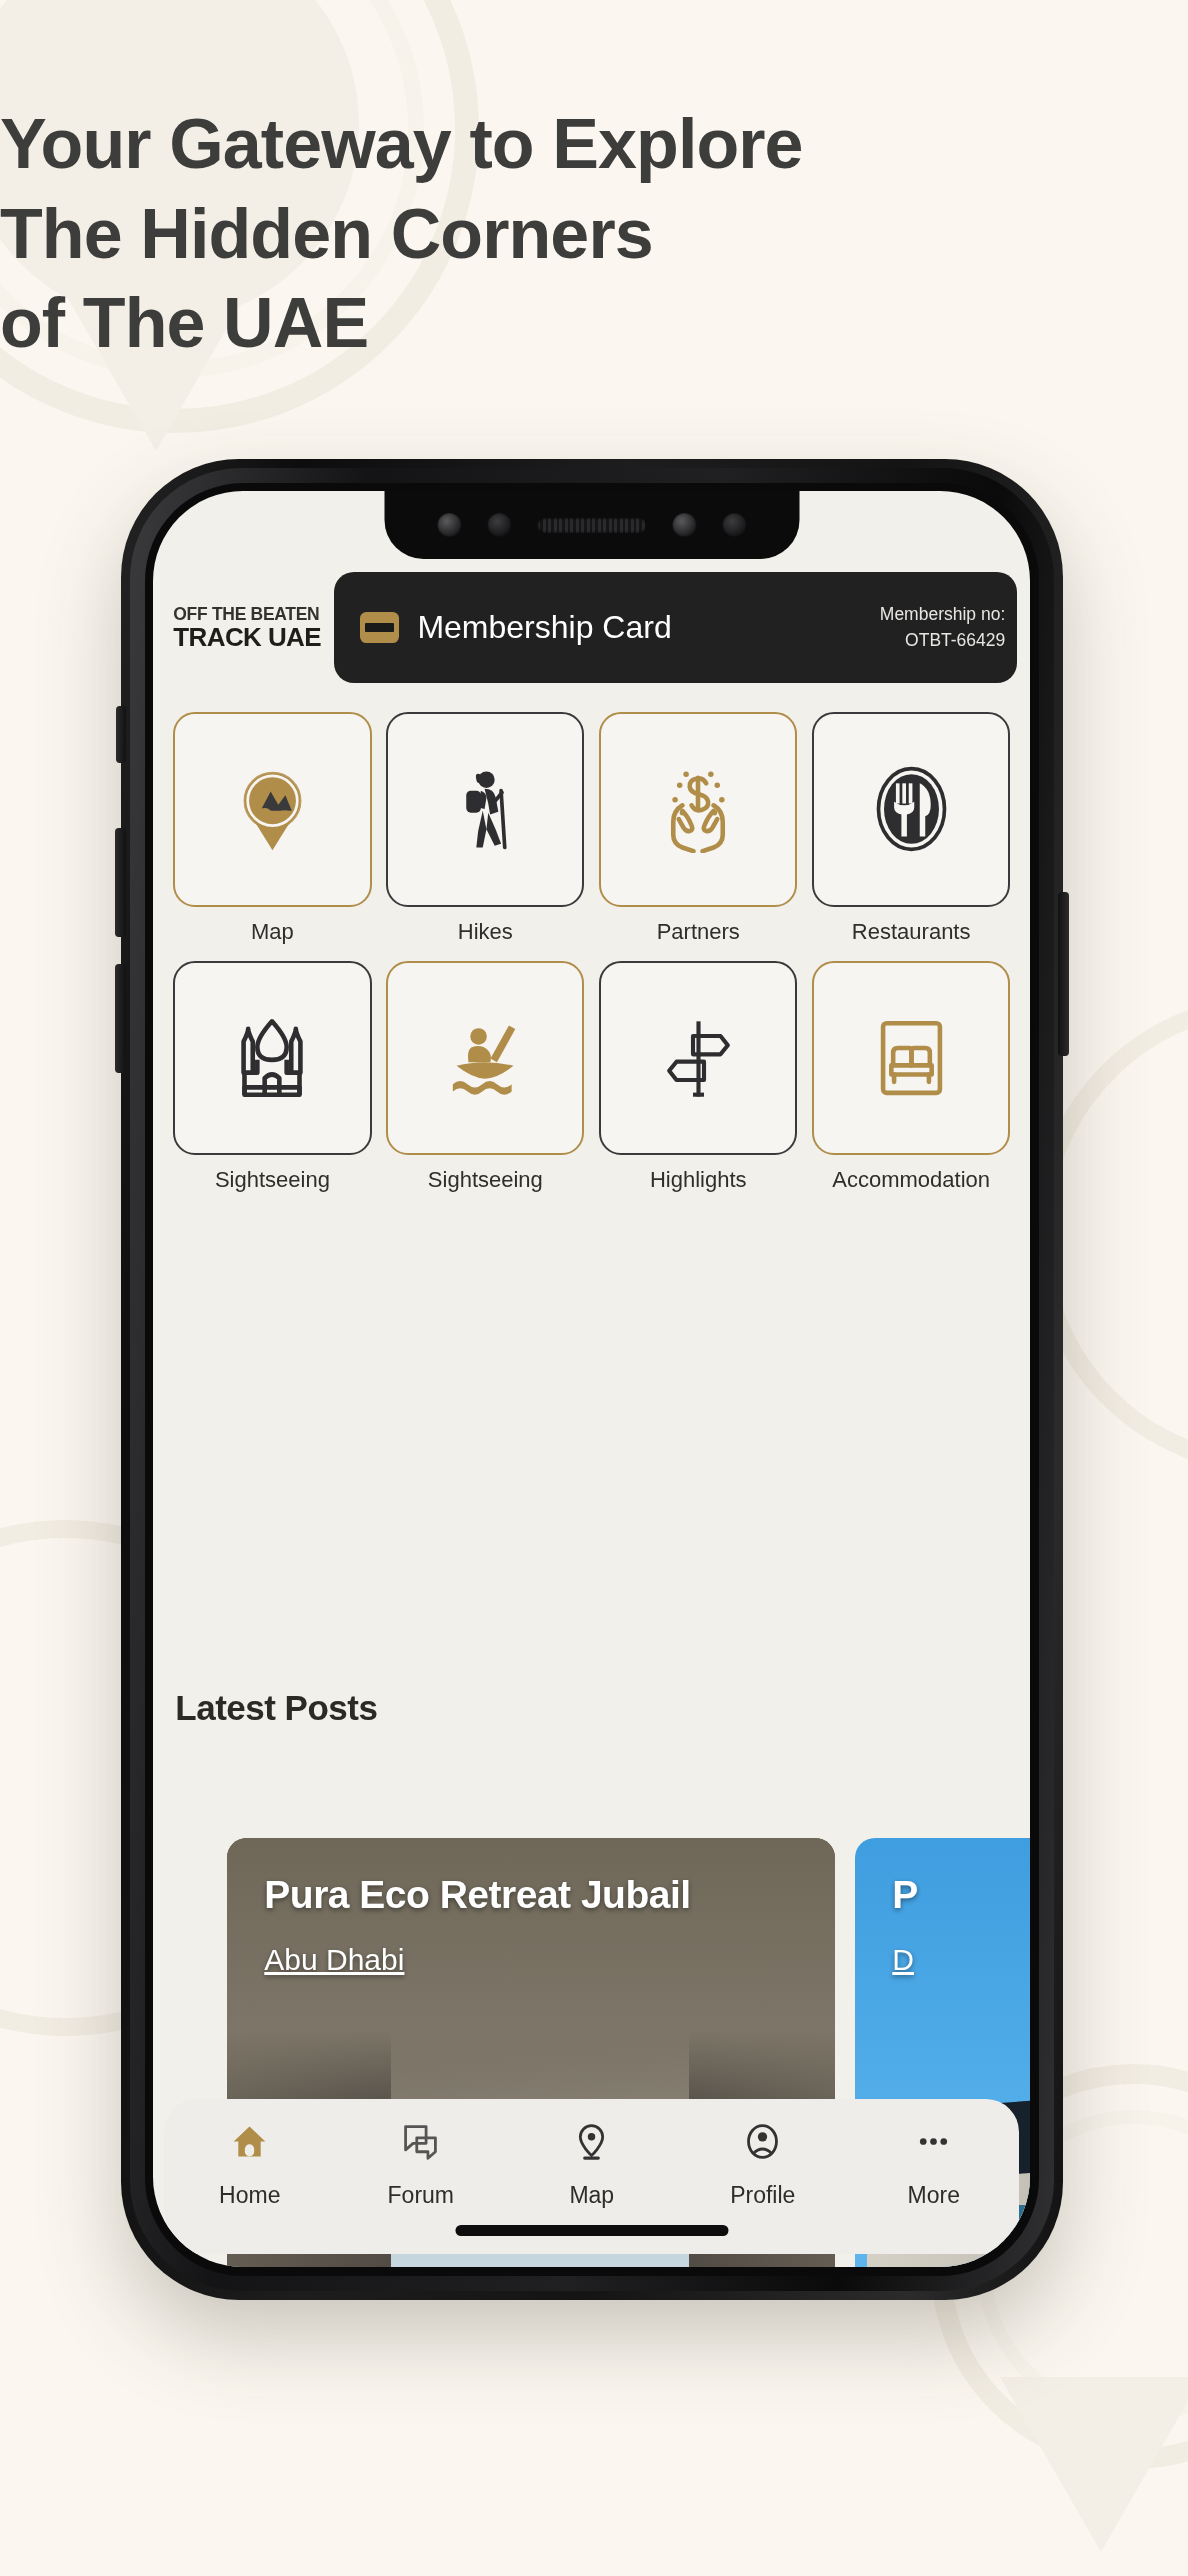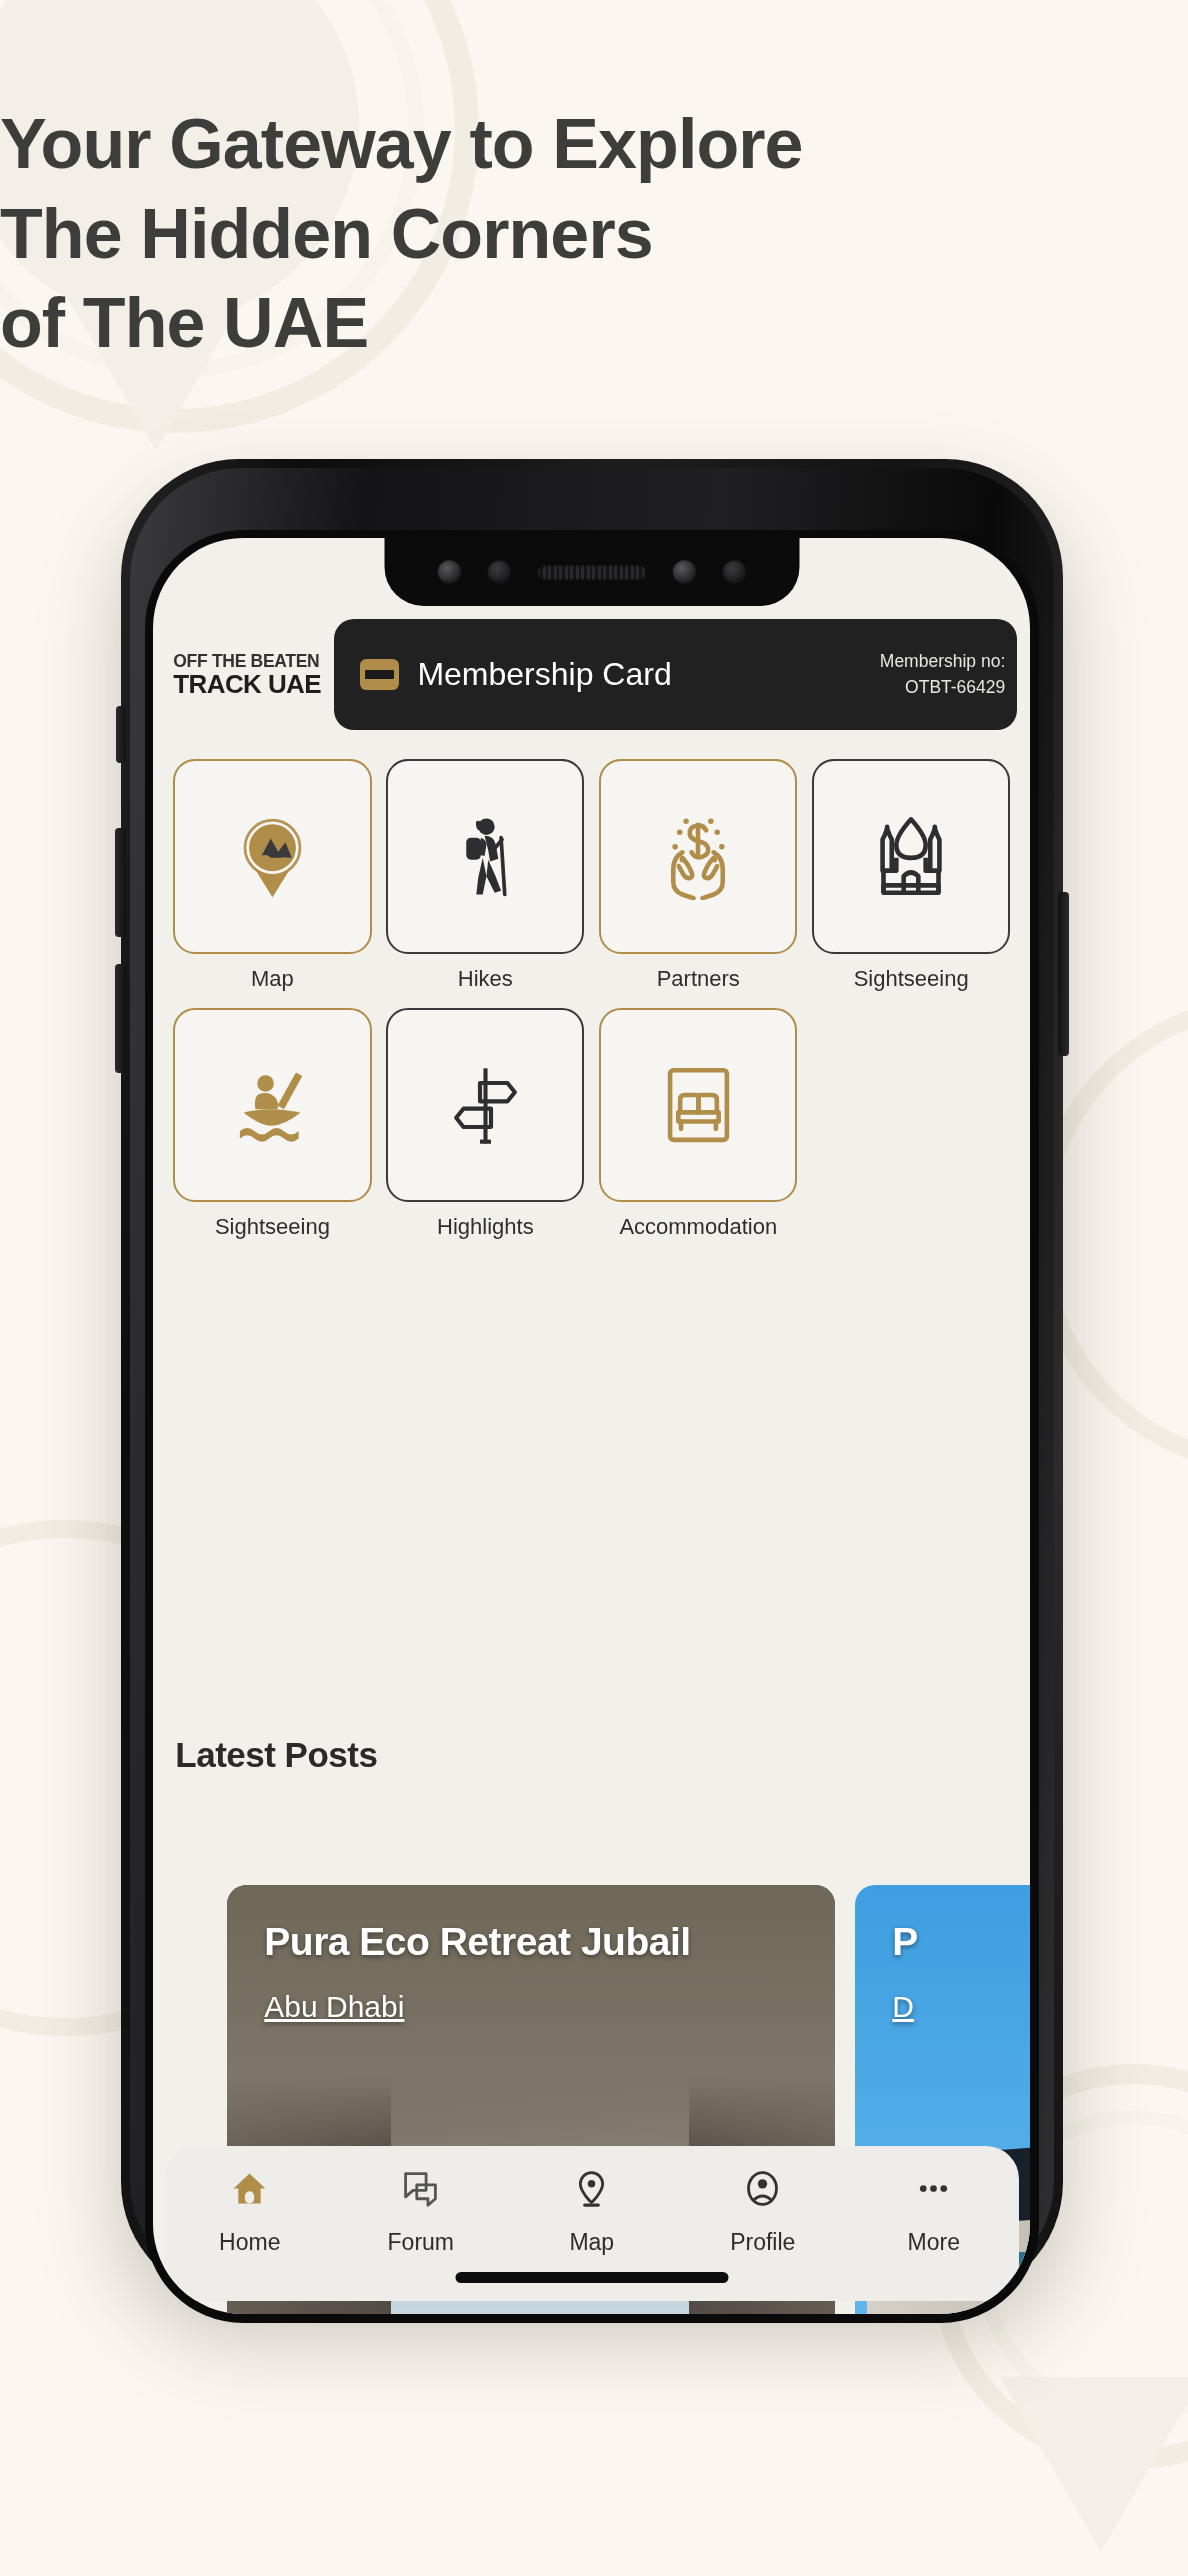--- a/index.html
+++ b/index.html
@@ -59,21 +59,20 @@
     content:""; position:absolute; inset:9.2px;
     border-radius:111px;
     background:linear-gradient(95deg,#3a3a3c,#141416 22%,#202022 55%,#0a0a0b 80%,#303032);
   }
   .phone-inner {
     position:absolute; left:24px; top:24px;
     width:894px; height:1793px;
     border-radius:98px;
     background:#0a0a0a;
     overflow:hidden;
-    margin-top:47px;
   }
   .screen {
     position:absolute; left:8.3px; top:8.3px;
     width:877px; height:1776px;
     border-radius:90px;
     background:#F2F0EB;
     overflow:hidden;
   }
 
   
@@ -320,20 +319,36 @@
                   <circle cx="36" cy="10" r="3"></circle>
                     <circle cx="63" cy="10" r="3"></circle>
                   <circle cx="32" cy="52" r="3"></circle>
                     <circle cx="67" cy="52" r="3"></circle>
                 </g>
               </svg>
             </div>
             <div class="tile-label">Partners</div>
           </div>
 
+          <div class="tile">
+            <div class="tile-box">
+              <svg width="87" height="88" viewBox="0 0 94 96">
+                <ellipse cx="47" cy="48" rx="36" ry="44" fill="none" stroke="#2E2E30" stroke-width="4"></ellipse>
+                <ellipse cx="47" cy="48" rx="30" ry="38" fill="#2E2E30"></ellipse>
+                <g fill="#F7F5F1">
+                  <rect x="30" y="20" width="4" height="22"></rect>
+                  <rect x="37" y="20" width="4" height="22"></rect>
+                  <rect x="44" y="20" width="4" height="22"></rect>
+                  <path d="M28 40 q11 8 22 0 l0 6 q0 6 -8 8 l0 24 -6 0 0 -24 q-8 -2 -8 -8 Z"></path>
+                  <path d="M56 20 q12 6 12 24 q0 10 -6 12 l0 22 -6 0 Z"></path>
+                </g>
+              </svg>
+            </div>
+            <div class="tile-label">Restaurants</div>
+          </div>
 
           <div class="tile">
             <div class="tile-box">
               <svg width="88" height="88" viewBox="0 0 96 96">
                 <g stroke="#2E2E30" stroke-width="5" fill="none" stroke-linejoin="round">
                   <path d="M48 8 q16 18 16 28 q0 14 -16 14 q-16 0 -16 -14 q0 -10 16 -28 Z"></path>
                   <path d="M32 50 l0 14 -14 0 0 24 60 0 0 -24 -14 0 0 -14"></path>
                   <path d="M18 88 l0 -8 60 0 0 8"></path>
                   <path d="M40 88 l0 -18 q8 -8 16 0 l0 18"></path>
                   <path d="M17 30 q5 -10 5 -14 q0 4 5 14 l0 34 -10 0 Z"></path>

